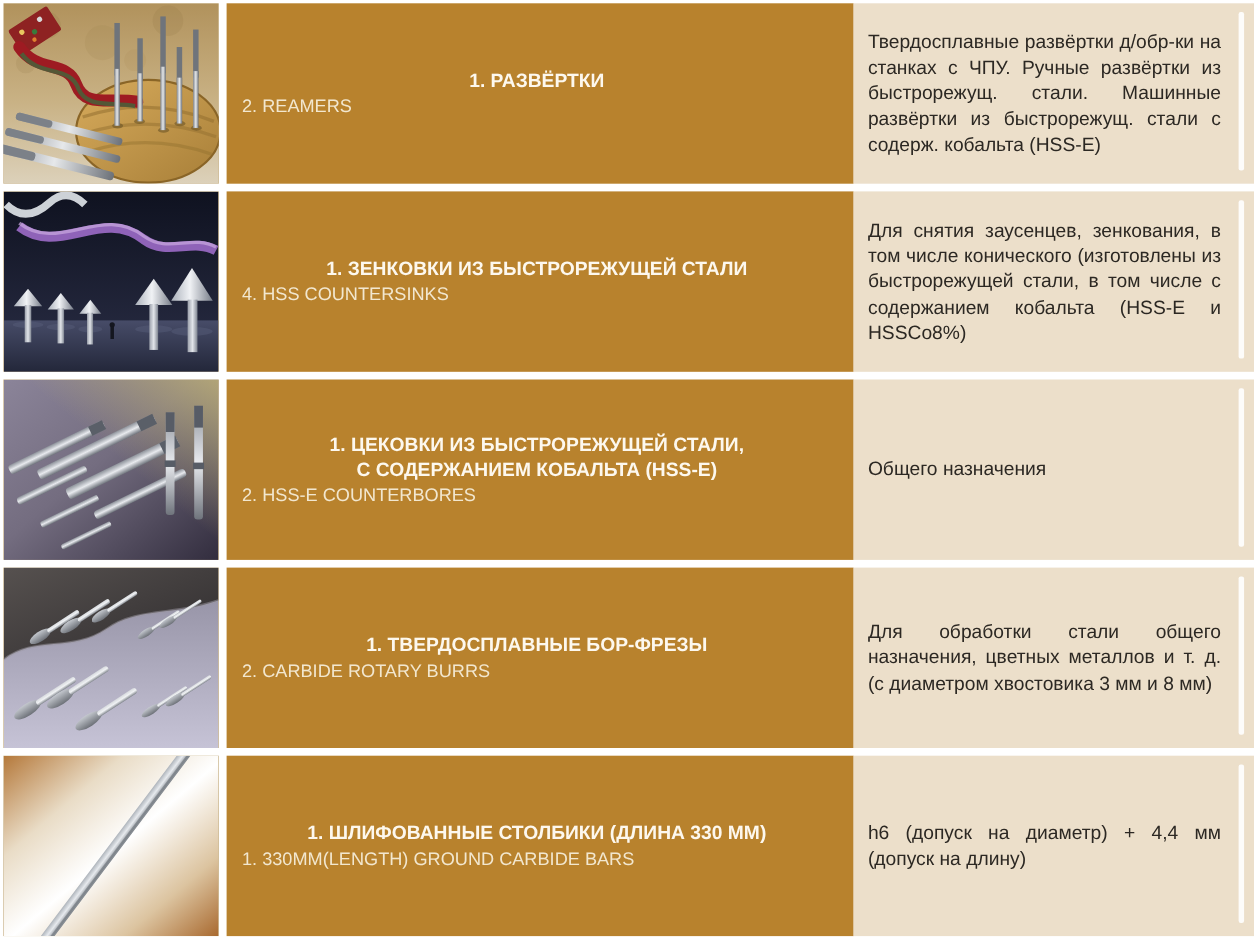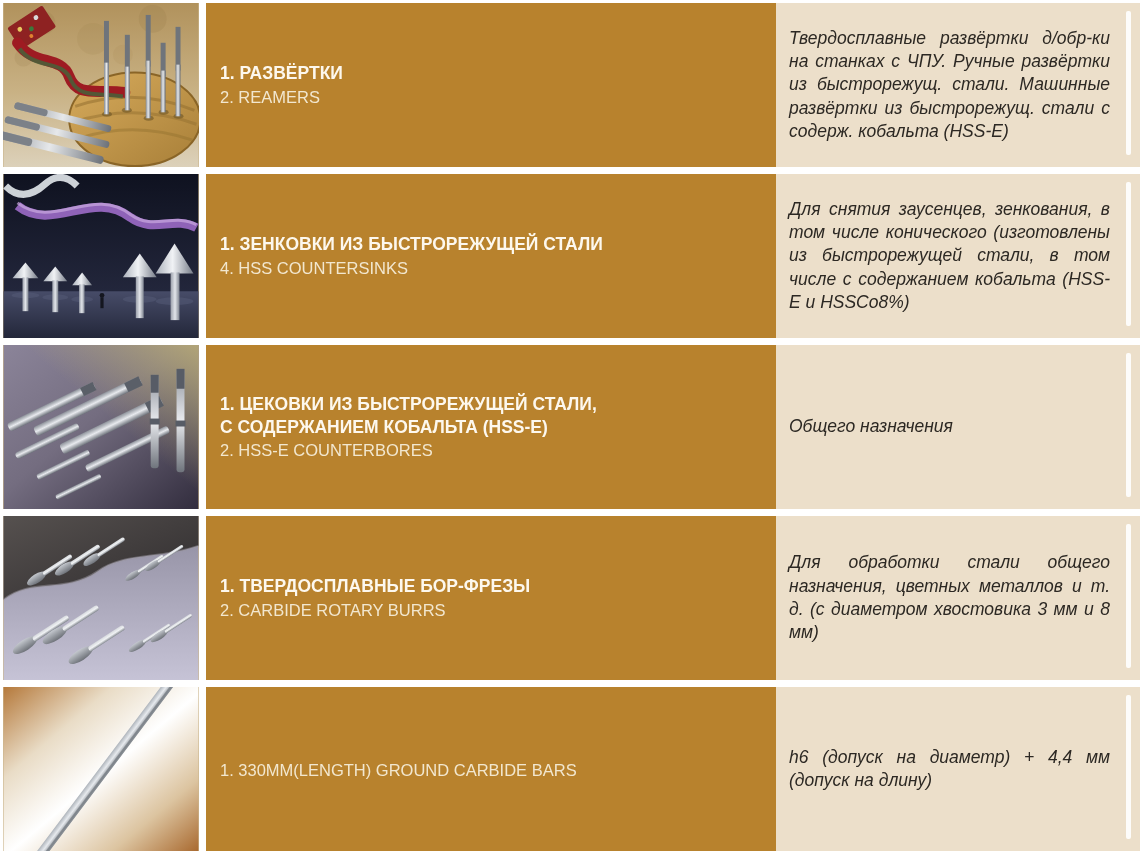--- a/index.html
+++ b/index.html
@@ -15,29 +15,29 @@
     background:#cbb68d;
   }
   .img-cell svg{display:block;width:100%;height:100%;}
   .mid-cell{
     width:570px;flex:0 0 570px;background:#b8822d;color:#ffffff;
     display:flex;flex-direction:column;justify-content:center;
     padding:0 20px 0 14px;box-sizing:border-box;
   }
   .title-ru{
     font-weight:bold;font-size:17.5px;line-height:1.28;
-    white-space:pre-line;color:#fdf8ee;
+    white-space:pre-line;color:#fdf8ee;text-align:center;
   }
   .title-en{
     font-size:16.5px;line-height:1.25;color:#f2e7cf;margin-top:2px;
   }
   .desc-cell{
     flex:1;background:#ecdfca;position:relative;
     display:flex;align-items:center;
-    padding:0 30px 0 13px;box-sizing:border-box;font-style:italic;
+    padding:0 30px 0 13px;box-sizing:border-box;
   }
   .desc-text{
     margin:0;font-size:17.5px;line-height:1.33;color:#2c2823;text-align:justify;
   }
   .edge-strip{
     position:absolute;right:9px;top:8px;bottom:12px;width:5px;
     background:rgba(255,255,255,0.9);border-radius:2px;
   }
 </style>
 </head>
@@ -322,20 +322,21 @@
           </linearGradient>
         </defs>
         <rect width="196" height="165" fill="url(#g5bg)"></rect>
         <g transform="rotate(-53 98 88)">
           <rect x="-20" y="83" width="236" height="10" rx="5" fill="url(#g5metal)"></rect>
           <rect x="-20" y="90" width="236" height="2" fill="#6b7178" opacity="0.6"></rect>
         </g>
       </svg>
     </div>
     <div class="mid-cell">
+      <div class="title-ru">1. ШЛИФОВАННЫЕ СТОЛБИКИ (ДЛИНА 330 ММ)</div>
       <div class="title-en">1. 330MM(LENGTH) GROUND CARBIDE BARS</div>
     </div>
     <div class="desc-cell">
       <p class="desc-text">h6 (допуск на диаметр) + 4,4 мм (допуск на длину)</p>
       <div class="edge-strip"></div>
     </div>
   </div>
 
 </div>
 

